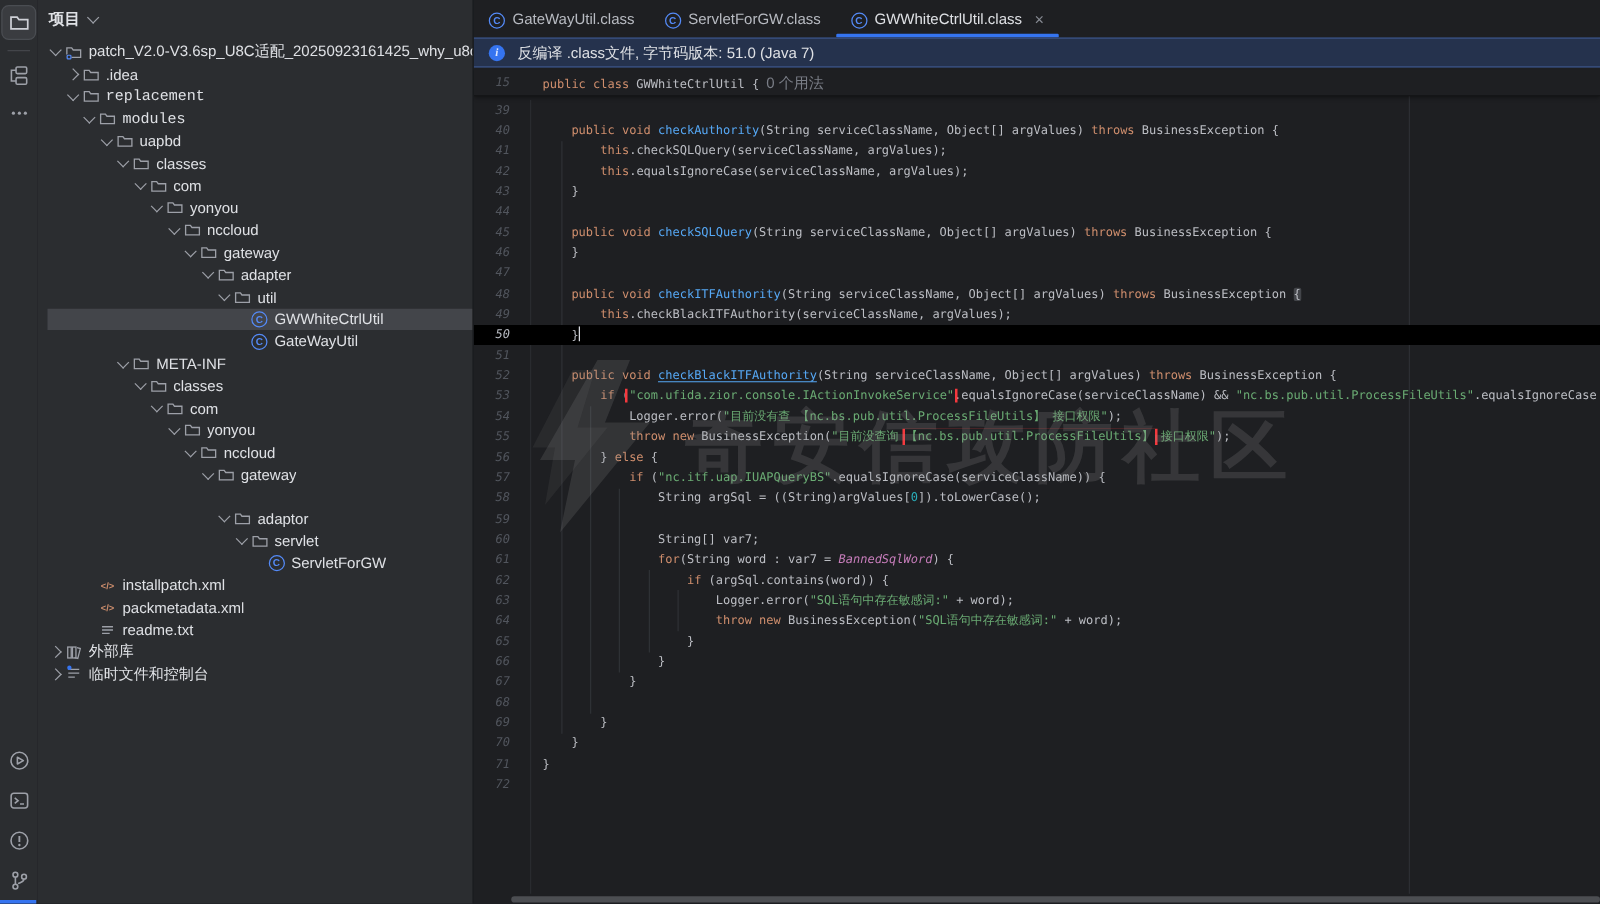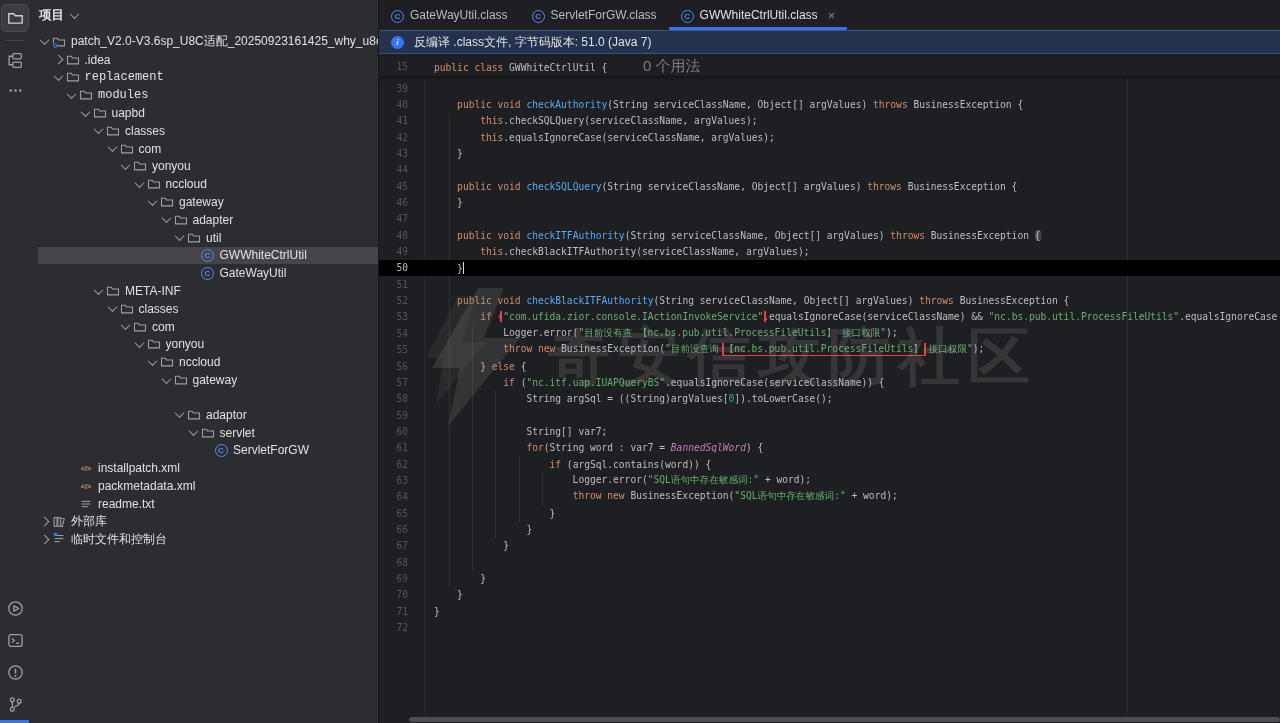--- a/index.html
+++ b/index.html
@@ -54,32 +54,32 @@
   #banner-text{color:#dfe1e5;font-size:12px;}
 
   
   .mono{font-family:"DejaVu Sans Mono",monospace;font-size:9.6px;}
   #sticky{position:absolute;left:0;top:56px;width:100%;height:20px;background:#1e1f22;display:flex;align-items:center;
     box-shadow:0 1px 0 #141517, 0 2px 3px rgba(0,0,0,.35);z-index:4;}
   #fragment{position:absolute;left:0;top:76px;width:100%;height:4px;overflow:hidden;z-index:1;}
   #code{position:absolute;left:0;top:80px;width:100%;bottom:0;z-index:1;}
   .crow{height:16.35px;display:flex;align-items:center;white-space:pre;}
   .crow.cur{background:#000000;}
-  .gut{width:55px;flex:none;text-align:right;padding-right:26px;box-sizing:border-box;color:#51555d;}
+  .gut{width:55px;flex:none;text-align:right;padding-right:26px;box-sizing:border-box;color:#51555d;font-style:italic;}
   .crow.cur .gut{color:#b6b9c0;}
   .ctext{flex:1;overflow:hidden;color:#bcbec4;}
   .tk-k{color:#cf8e6d;}
   .tk-p{color:#bcbec4;}
   .tk-d{color:#56a8f5;}
   .tk-du{color:#56a8f5;text-decoration:underline;text-underline-offset:2px;}
   .tk-s{color:#6aab73;}
   .tk-sb{color:#6aab73;outline:2.5px solid #f5383d;outline-offset:1.5px;position:relative;z-index:3;}
   .tk-n{color:#2aacb8;}
   .tk-f{color:#c77dbb;font-style:italic;}
-  .tk-h{color:#7a7e87;font-family:"Liberation Sans",sans-serif;font-size:15px;margin-left:30px;}
+  .tk-h{color:#7a7e87;font-family:"Liberation Sans",sans-serif;font-size:12px;}
   .tk-bh{background:#43454a;border-radius:2px;}
   .caret{display:inline-block;width:1.5px;height:12px;background:#d7dae0;vertical-align:-2px;}
 
   
   .vguide{position:absolute;width:1px;background:#2e3135;z-index:0;}
   #wrap-guide{position:absolute;left:748px;top:56px;bottom:8px;width:1px;background:#2c2e33;z-index:0;}
   #gutter-sep{position:absolute;left:45px;top:80px;bottom:8px;width:1px;background:#292b2f;z-index:0;}
 
   
   #watermark{position:absolute;left:45px;top:286px;display:flex;align-items:center;gap:20px;z-index:2;pointer-events:none;}

